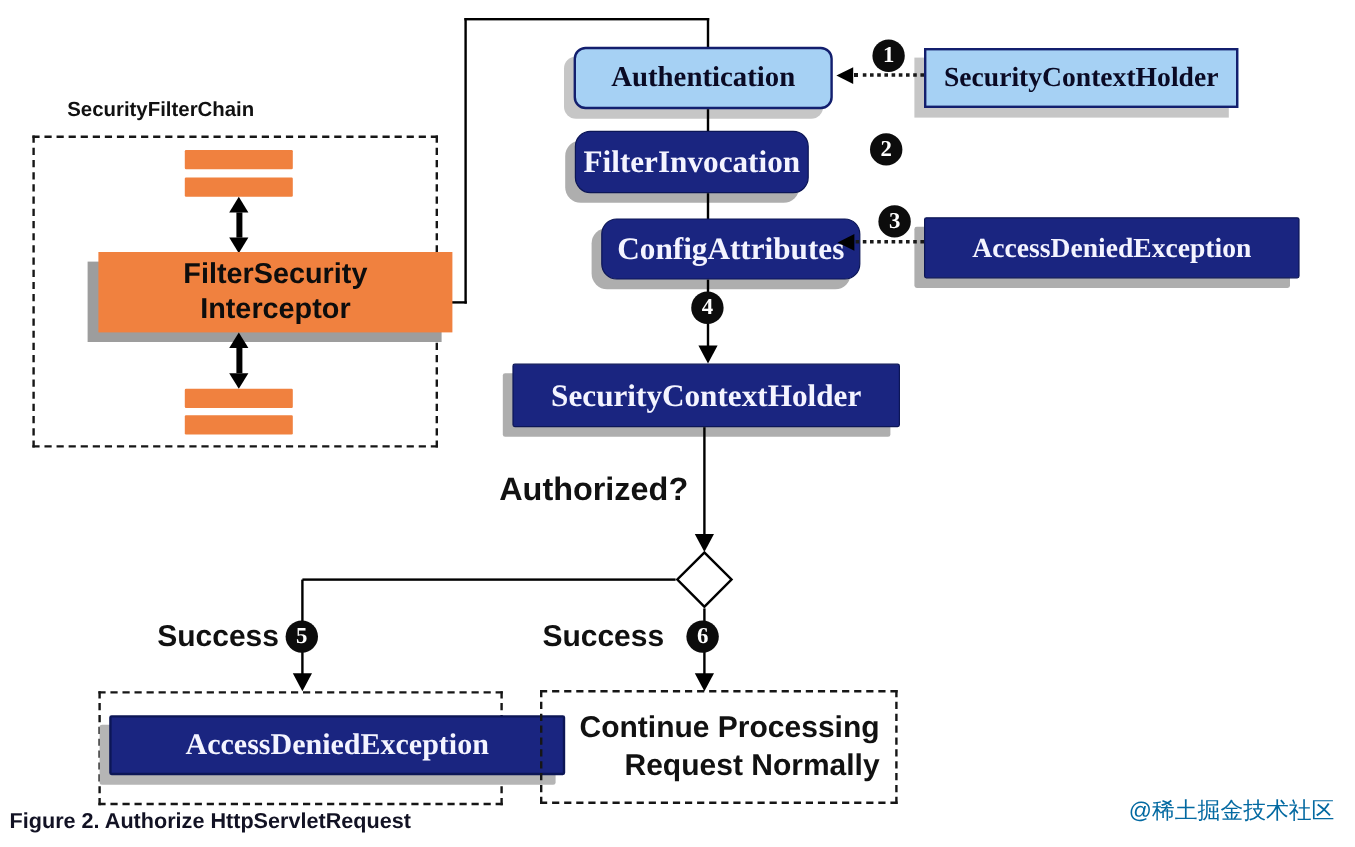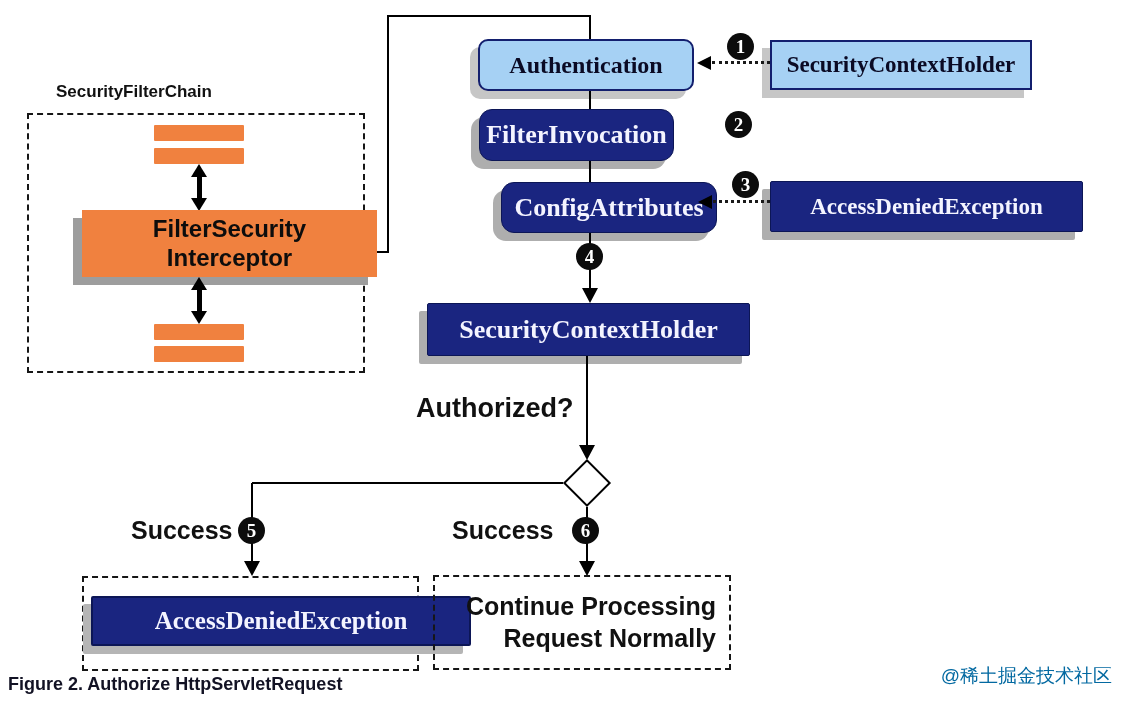--- a/index.html
+++ b/index.html
@@ -139,21 +139,21 @@
   <div class="abs vline" style="left:586px;top:507px;height:56px;"></div>
   <div class="abs arr-down" style="left:579px;top:561px;"></div>
   <div class="abs flowlabel" style="left:452px;top:516px;font-size:25px;">Success</div>
   <div class="abs badge" style="left:572px;top:517px;">6</div>
 
   <div class="abs dashed" style="left:82px;top:576px;width:337px;height:95px;"></div>
   <div class="abs node navy" style="left:91px;top:596px;width:380px;height:50px;font-size:25px;border:2px solid #0c1656;box-shadow:-8px 8px 0 #b5b5b5;border-radius:2px;">
     <span>AccessDeniedException</span>
   </div>
 
-  <div class="abs dashed" style="left:433px;top:575px;width:298px;height:95px;">
+  <div class="abs dashed" style="left:450px;top:575px;width:298px;height:95px;">
     <div class="continue-text">
       <span>Continue Processing</span>
       <span>Request Normally</span>
     </div>
   </div>
 
   <div class="abs caption" style="left:8px;top:674px;">Figure 2. Authorize HttpServletRequest</div>
   <div class="abs watermark" style="right:17px;top:663px;">@稀土掘金技术社区</div>
 
 </div>

